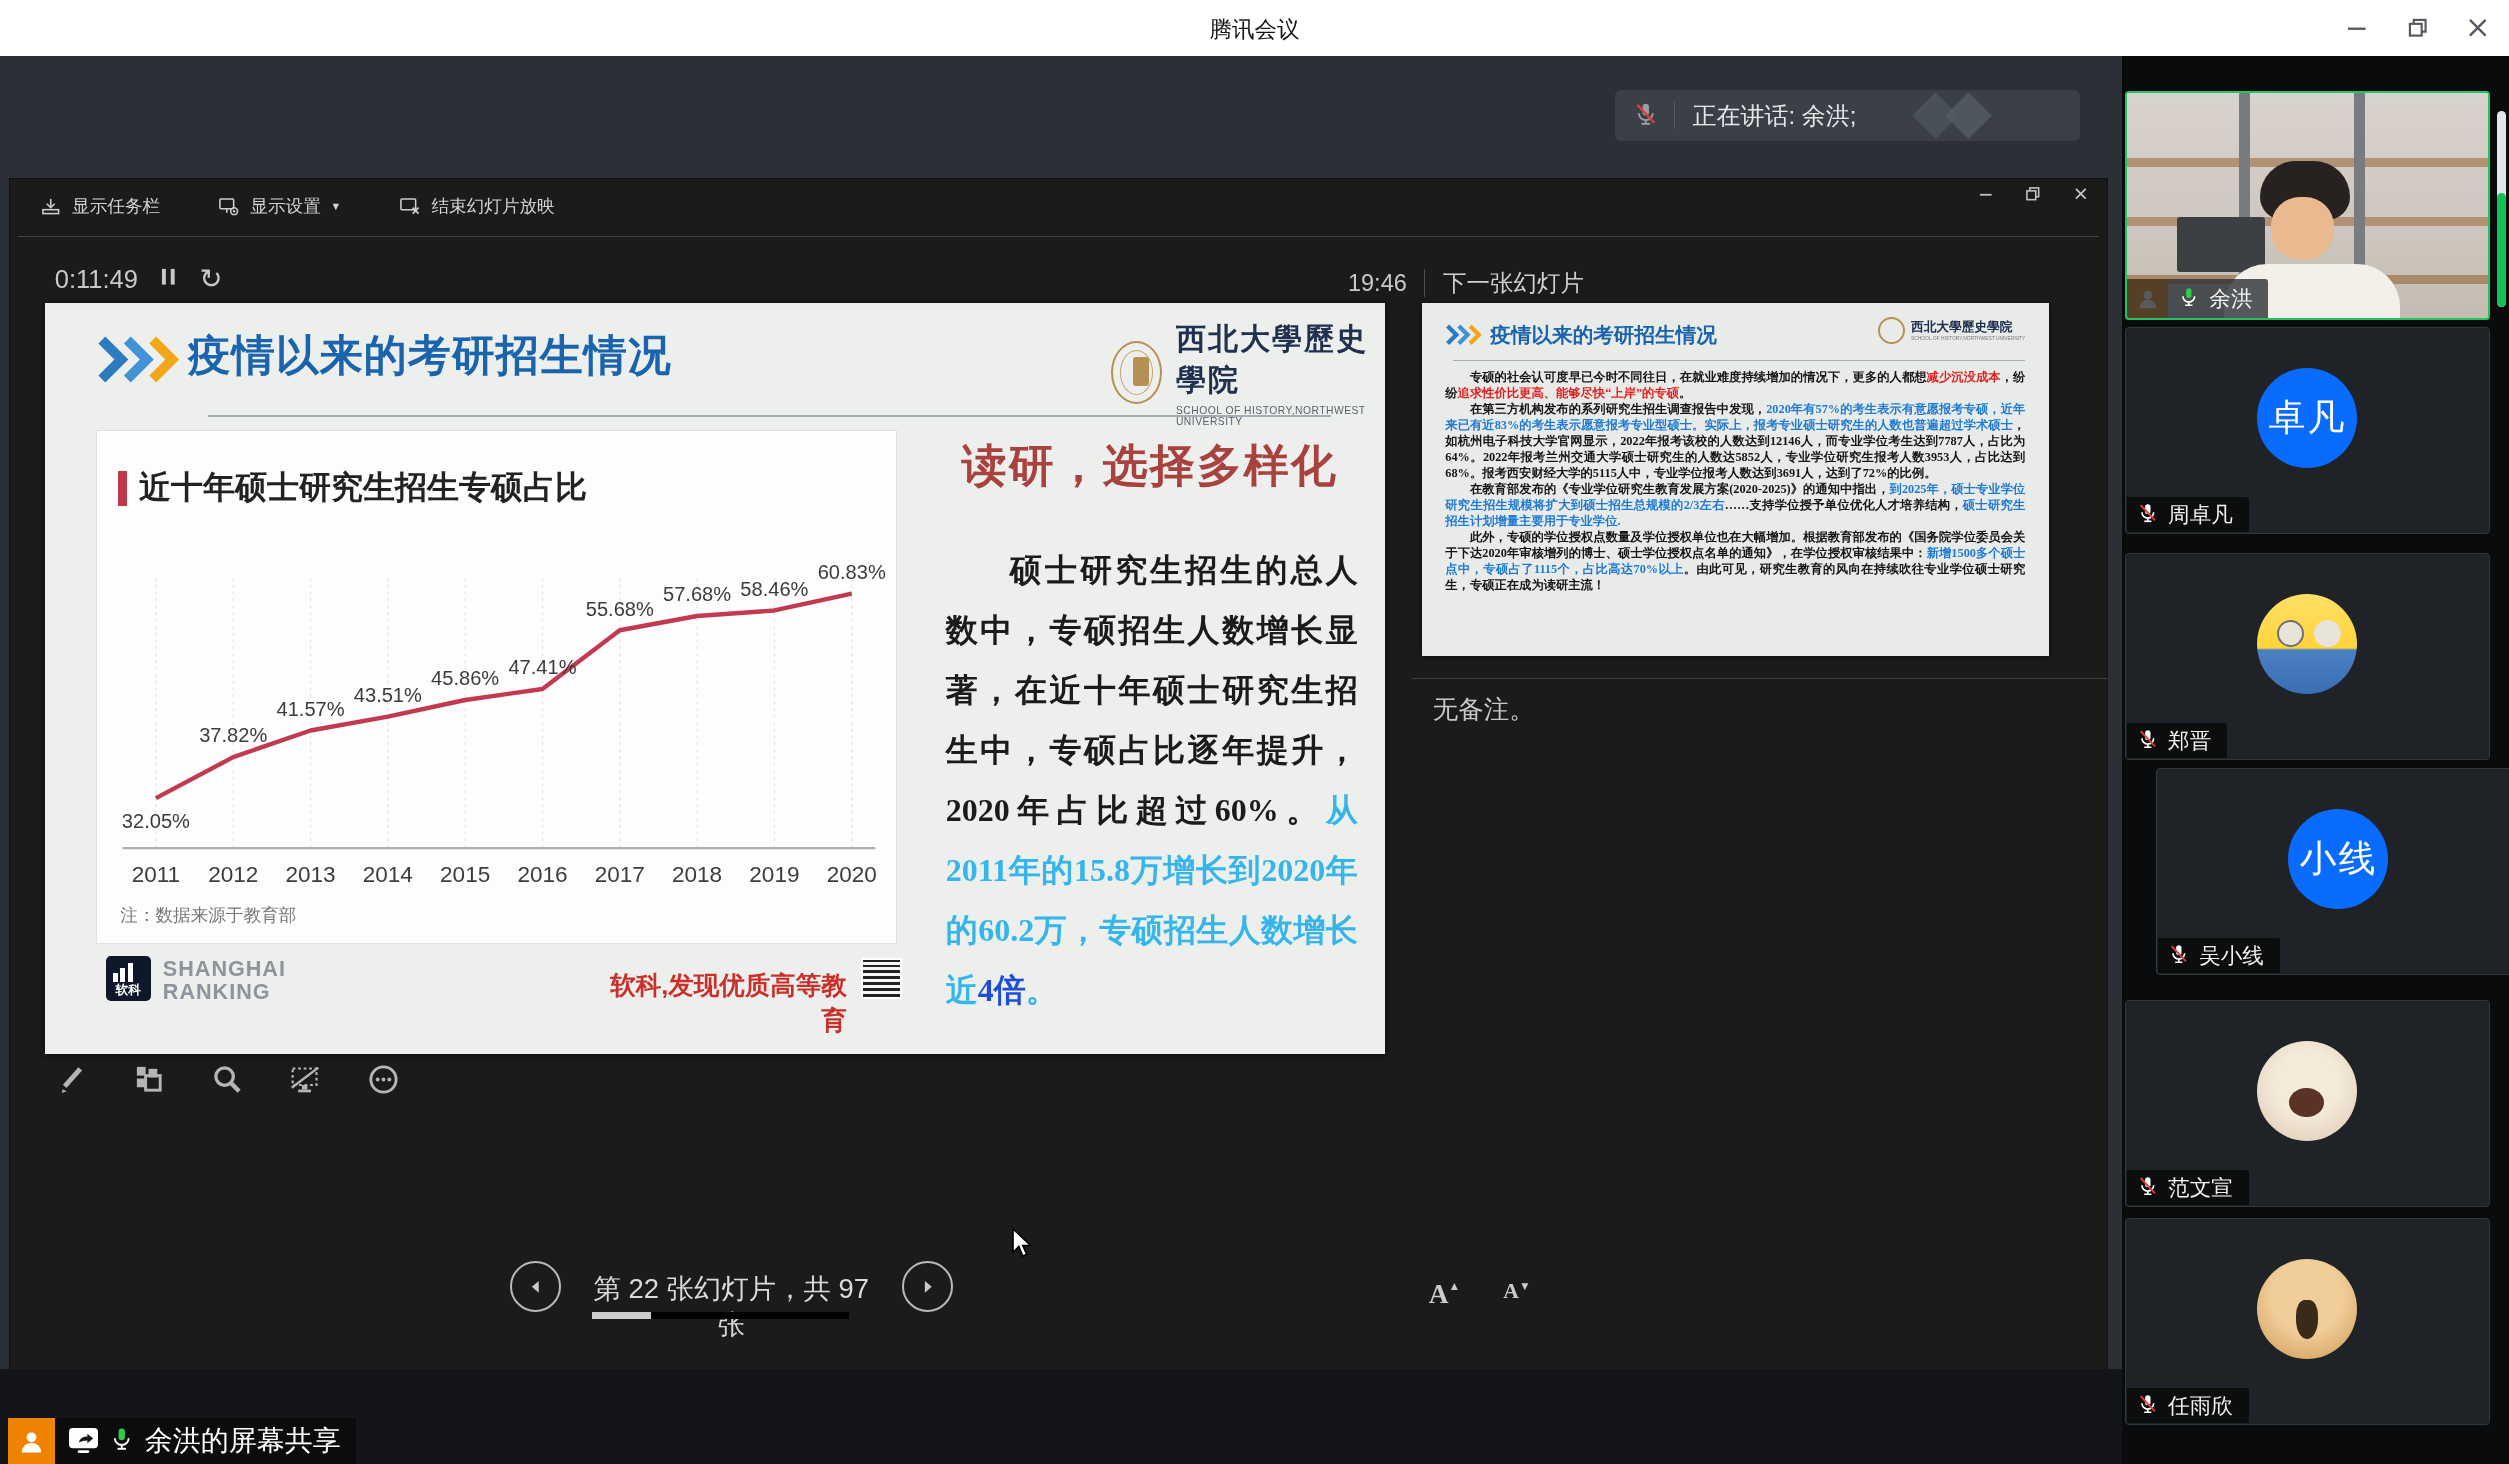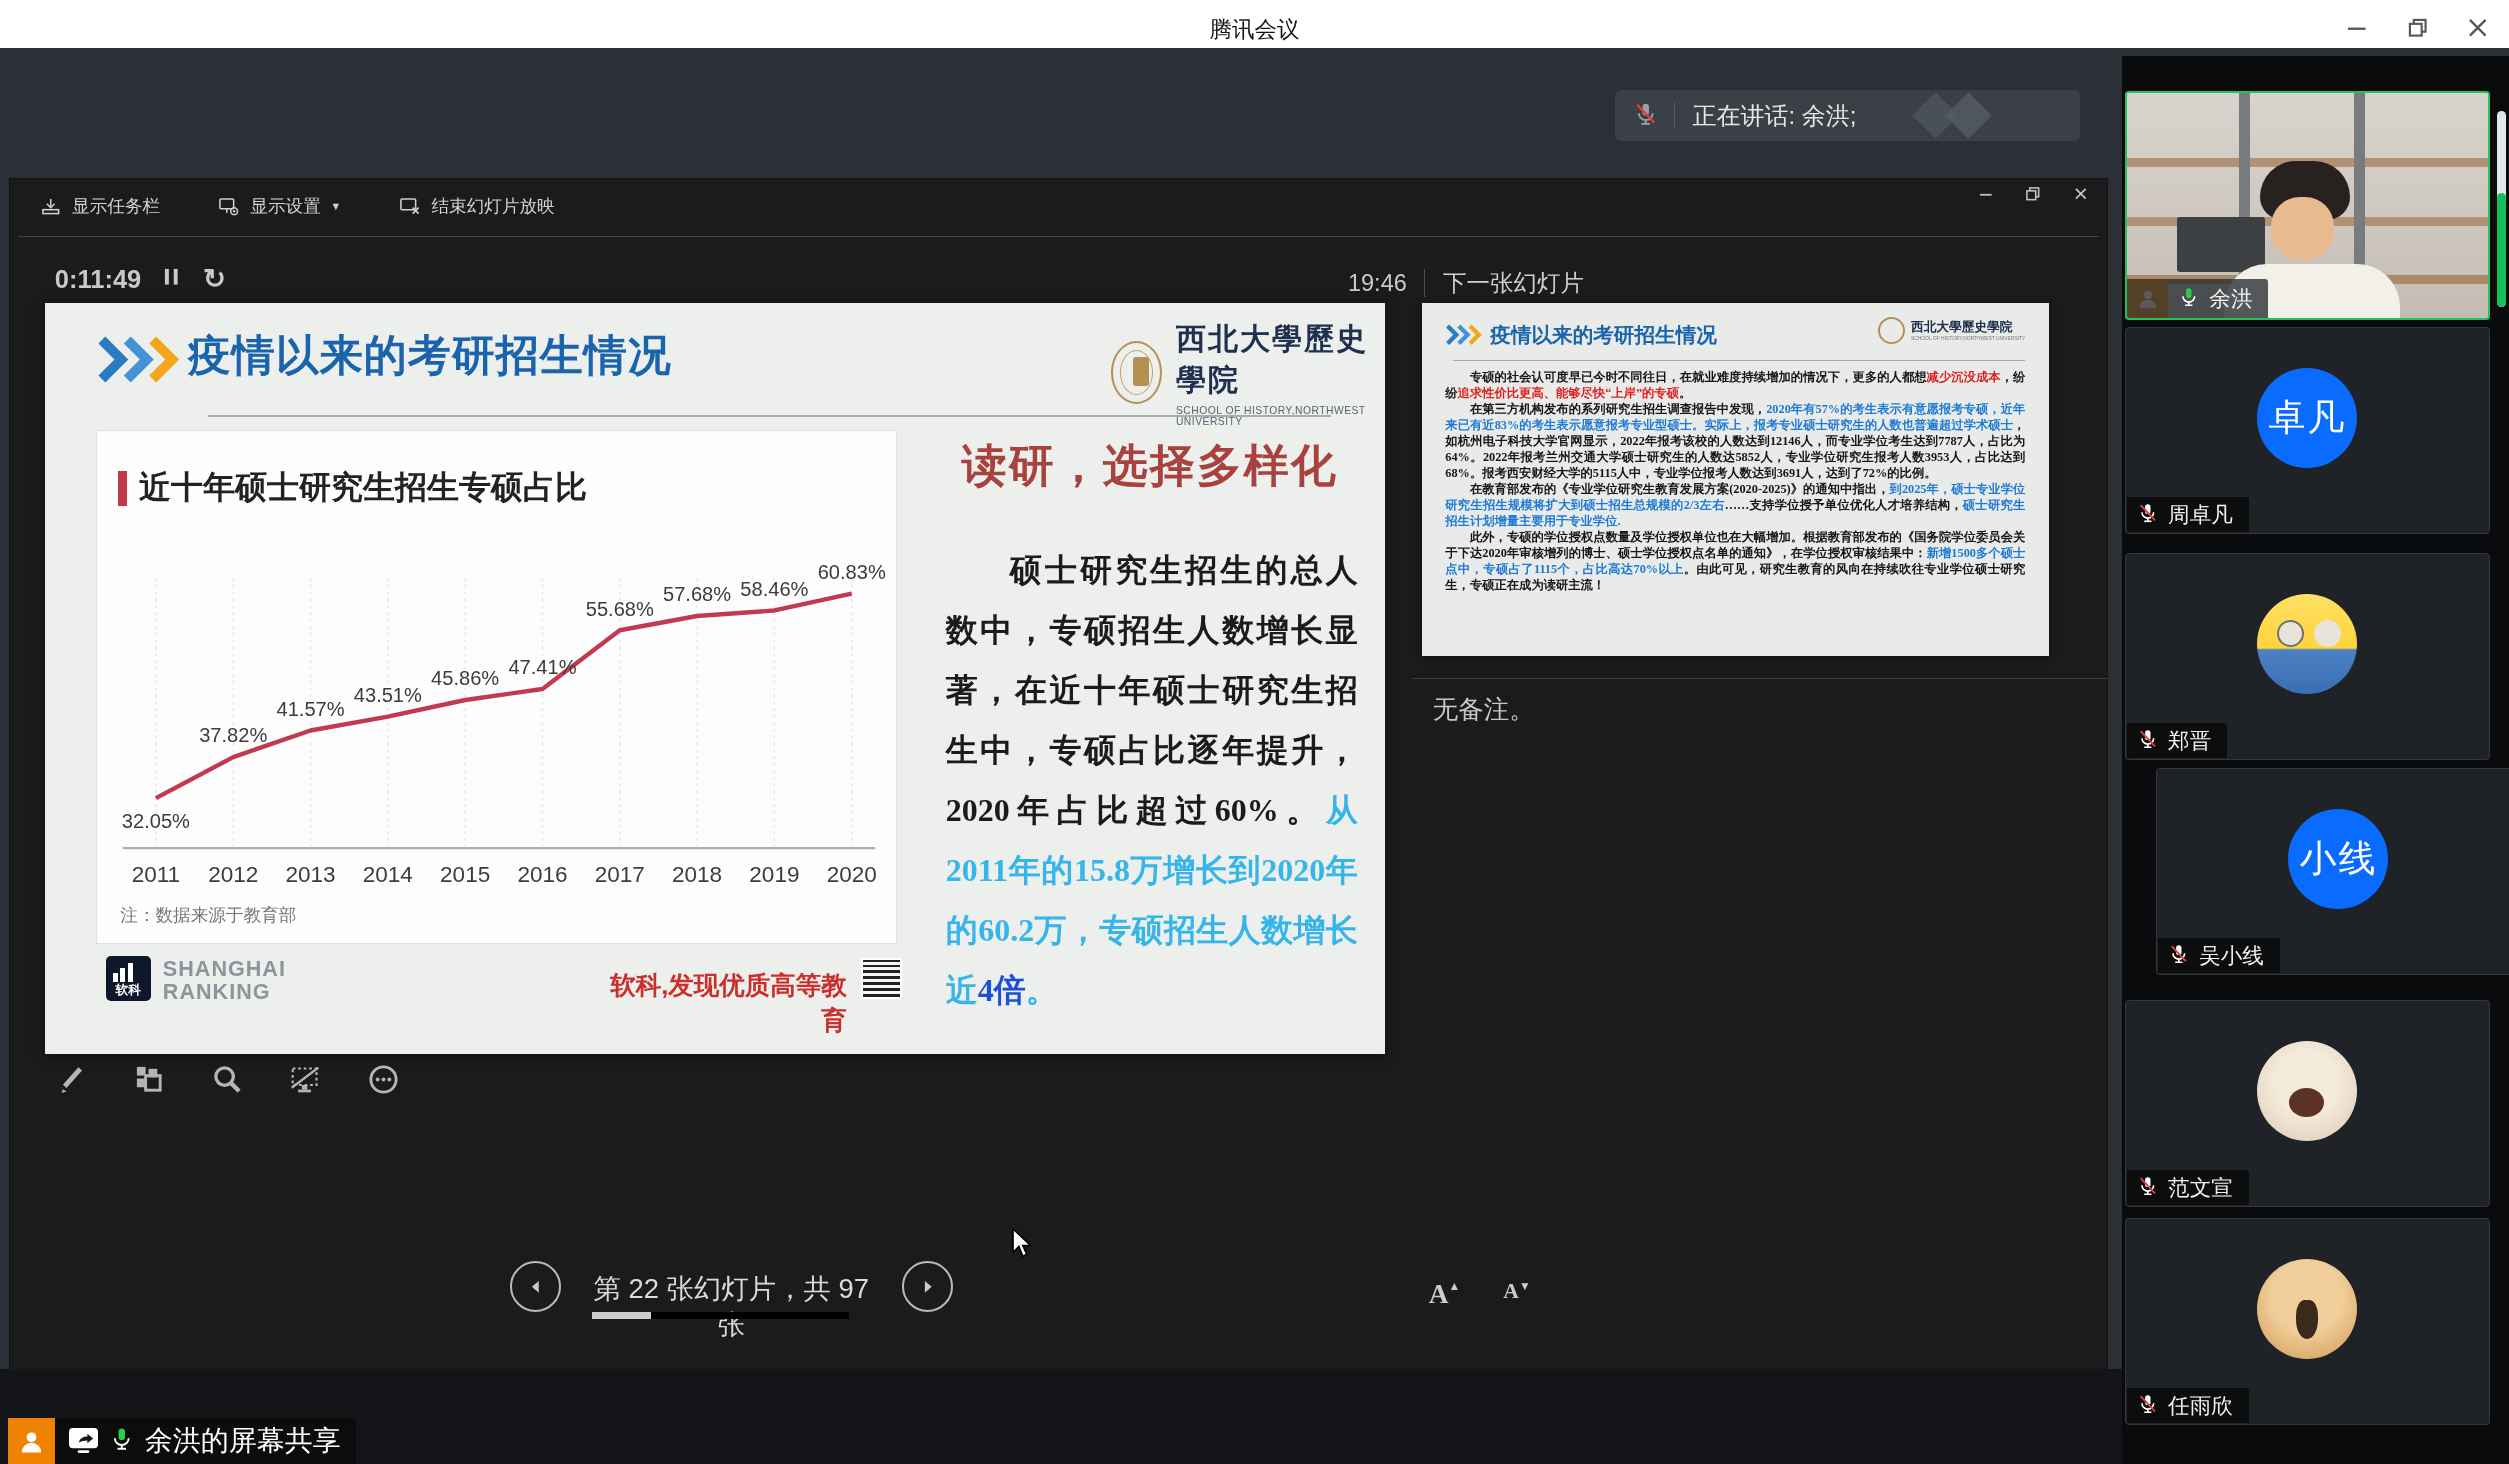--- a/index.html
+++ b/index.html
@@ -3,40 +3,40 @@
 <meta charset="utf-8">
 <style>
   * { box-sizing: border-box; margin: 0; padding: 0; }
   html,body { background:#000; }
   .screen {
     position: relative; width: 2509px; height: 1464px;
     background: #2b3036; overflow: hidden;
     font-family: "Liberation Sans", sans-serif;
   }
   
-  .titlebar { position:absolute; left:0; top:0; width:2509px; height:48px; background:#ffffff;padding-left:44px; }
+  .titlebar { position:absolute; left:0; top:0; width:2509px; height:56px; background:#ffffff;padding-left:44px; }
   .titlebar .title { position:absolute; left:0; right:0; top:13.7px; text-align:center; font-size:22.5px; color:#141414; }
   .win-controls { position:absolute; right:17.6px; top:0; height:56px; display:flex; align-items:center; gap:33px; }
   .win-btn { width:27.4px; height:27.4px; display:flex; align-items:center; justify-content:center; cursor:default; }
   
   .speaking-bar { position:absolute; left:1615px; top:90px; width:465px; height:51px; background:#3a4046; border-radius:5.9px; display:flex; align-items:center; padding:0 17.6px; }
   .speaking-bar .sep { width:1px; height:27.4px; background:#565b61; margin:0 17.6px 0 15.7px; }
   .speaking-bar .sp-text { font-size:24px; color:#e4e6e8; }
   .watermark { position:absolute; left:286px; top:3.9px; width:147px; height:43px; }
   .watermark i { position:absolute; width:33px; height:33px; top:4.9px; transform:rotate(45deg); }
   .watermark i:nth-child(1){ left:17.6px; background:#4a5057; }
   .watermark i:nth-child(2){ left:51px; background:#545b63; opacity:.85; }
   
   .ppt-window { position:absolute; left:9.8px; top:179px; width:2097px; height:1190px; background:#1b1b1b; box-shadow:0 0 0 1px #101010; }
   .ppt-toolbar { position:absolute; left:29px; top:9.8px; height:35px; display:flex; align-items:center; gap:57px; }
   .tb-item { display:flex; align-items:center; gap:9.8px; color:#d2d2d2; font-size:17.6px; cursor:default; }
   .mini-controls { position:absolute; right:15.7px; top:3.9px; display:flex; gap:25.5px; }
   .mini-btn { width:21.6px; height:21.6px; display:flex; align-items:center; justify-content:center; }
   .tb-divider { position:absolute; left:7.8px; right:7.8px; top:57px; height:1px; background:#454545; }
-  .timer-row { position:absolute; left:45px; top:84px; display:flex; align-items:center; gap:21px; color:#c9c9c9;font-weight:bold; }
+  .timer-row { position:absolute; left:45px; top:84px; display:flex; align-items:center; gap:21px; color:#c9c9c9; }
   .timer-row .t-elapsed { font-size:25.5px; }
   .clock-row { position:absolute; left:1313px; top:88px; display:flex; align-items:center; color:#c9c9c9; }
   .clock-row .t-clock { font-size:23.5px; width:84px; text-align:right; }
   .clock-row .v-sep { width:1px; height:27.4px; background:#4e4e4e; margin:0 17.6px; }
   .clock-row .next-label { font-size:23.5px; color:#cfcfcf; }
   
   .slide { position:absolute; left:35px; top:124px; width:1340px; height:751px; background:#edefec; box-shadow:0 2px 9.8px rgba(0,0,0,.5); }
   .chevrons { position:absolute; left:51px; top:31px; }
   .slide-title { position:absolute; left:143px; top:23.5px; font-size:43px; font-weight:bold; color:#1a64ad; letter-spacing:1px; }
   .logo-group { position:absolute; left:1066px; top:15.7px; display:flex; align-items:center; gap:13.7px; }

